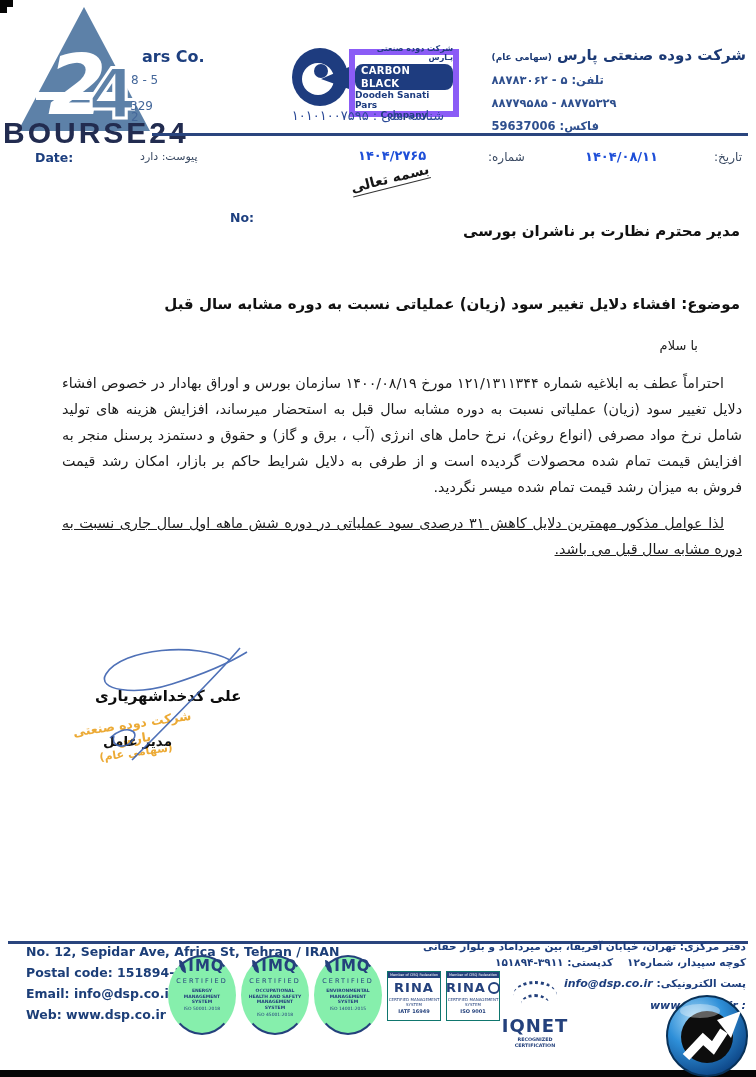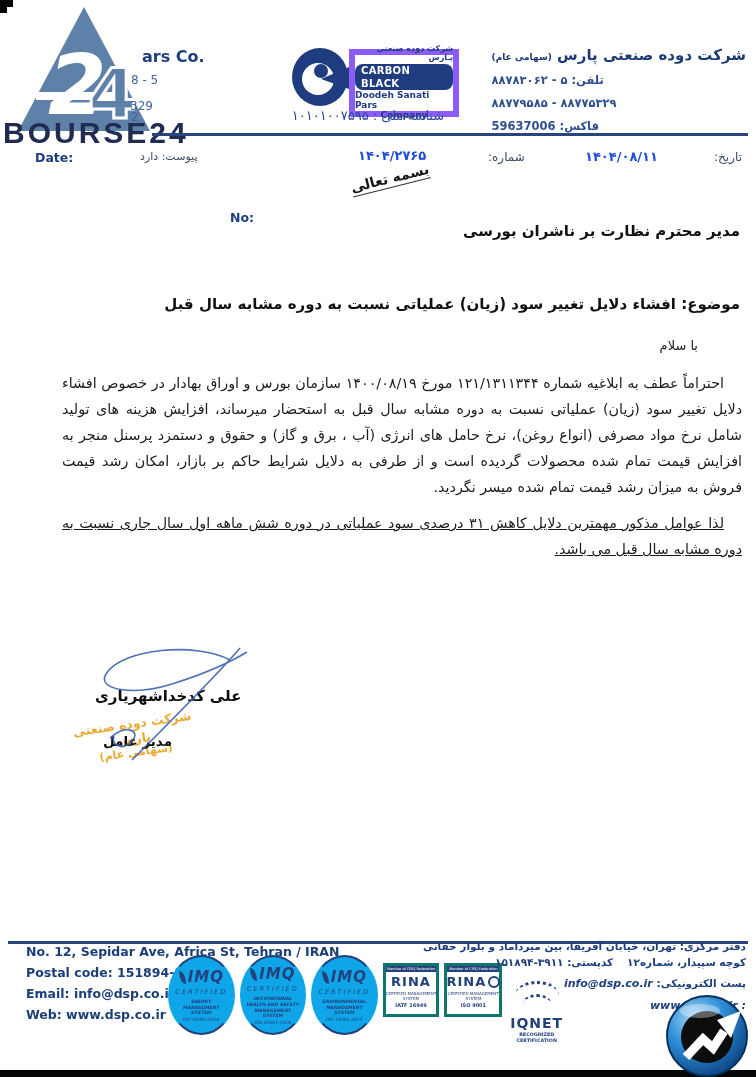--- a/index.html
+++ b/index.html
@@ -53,38 +53,38 @@
   
   #ftr-rule{left:8px;top:941px;width:740px;height:3px;background:#2a457e;}
   #ftr-en{left:26px;top:944px;color:#1c3e78;font-weight:bold;font-size:12.5px;line-height:1.2;}
   #ftr-en div{margin-bottom:6px;}
   #ftr-fa{right:10px;top:940px;text-align:right;direction:rtl;color:#1d3e7d;font-weight:bold;font-size:10.5px;}
   #ftr-fa .fl{margin-bottom:4px;}
   #ftr-fa .em{font-style:italic;font-size:11px;}
   .gap{display:inline-block;width:14px;}
   #certs{left:168px;top:955px;width:398px;display:flex;align-items:flex-start;gap:5px;}
   .imq{width:64px;height:76px;border:2px solid #24417c;border-radius:50%;
-       border-left-color:transparent;border-right-color:transparent;background:#0ea5e9;
-       display:flex;flex-direction:column;align-items:center;justify-content:center;text-align:center;color:#24417c;font-style:italic;}
+       border-left-color:transparent;border-right-color:transparent;background:#86efac;
+       display:flex;flex-direction:column;align-items:center;justify-content:flex-start;text-align:center;color:#24417c;}
   .imq .brand{font-size:15px;font-weight:bold;letter-spacing:1px;display:flex;align-items:center;gap:2px;}
   .leaf{display:inline-block;width:7px;height:13px;background:#24417c;border-radius:0 100% 0 100%;}
   .imq .cert{font-size:6.5px;letter-spacing:2px;margin-top:2px;}
   .imq .sys{font-size:4.5px;font-weight:bold;margin-top:3px;max-width:54px;line-height:1.25;}
   .imq .iso{font-size:4.5px;margin-top:1px;}
-  .rina{width:52px;height:48px;border:3px solid #0f766e;background:#fff;margin-top:8px;
+  .rina{width:52px;height:48px;border:1px solid #0f766e;background:#fff;margin-top:16px;
         display:flex;flex-direction:column;align-items:center;text-align:center;color:#24417c;}
   .rina .hdr{background:#24417c;color:#fff;font-size:3.5px;width:100%;line-height:6px;}
   .rina .brand{font-size:13px;font-weight:bold;letter-spacing:1px;margin-top:2px;display:flex;align-items:center;gap:2px;}
   .rina-dot{display:inline-block;width:8px;height:8px;border:2px solid #24417c;border-radius:50%;}
   .rina .sys{font-size:4px;margin-top:2px;}
   .rina .std{font-size:5px;font-weight:bold;margin-top:1px;}
   .iqnet{width:60px;margin-top:26px;display:flex;flex-direction:column;align-items:center;text-align:center;color:#24417c;}
   .arc1{width:44px;height:26px;border-top:3px dotted #24417c;border-radius:50%;}
   .arc2{width:28px;height:16px;border-top:3px dotted #24417c;border-radius:50%;margin-top:-16px;}
-  .iqnet .brand{font-size:14px;font-weight:bold;letter-spacing:1px;margin-top:2px;}
+  .iqnet .brand{font-size:18px;font-weight:bold;letter-spacing:1px;margin-top:2px;}
   .iqnet .rl{font-size:4.8px;font-weight:bold;margin-top:1px;}
   #sphere{left:662px;top:994px;z-index:4;}
   #bottom-bar{left:0;top:1070px;width:756px;height:7px;background:#060606;z-index:1;}
   #corner-mark{left:0;top:0;width:13px;height:13px;background:#060606;}
   #corner-notch{left:7px;top:7px;width:6px;height:6px;background:#fff;}
 </style>
 </head>
 <body>
 
 <div id="page">

